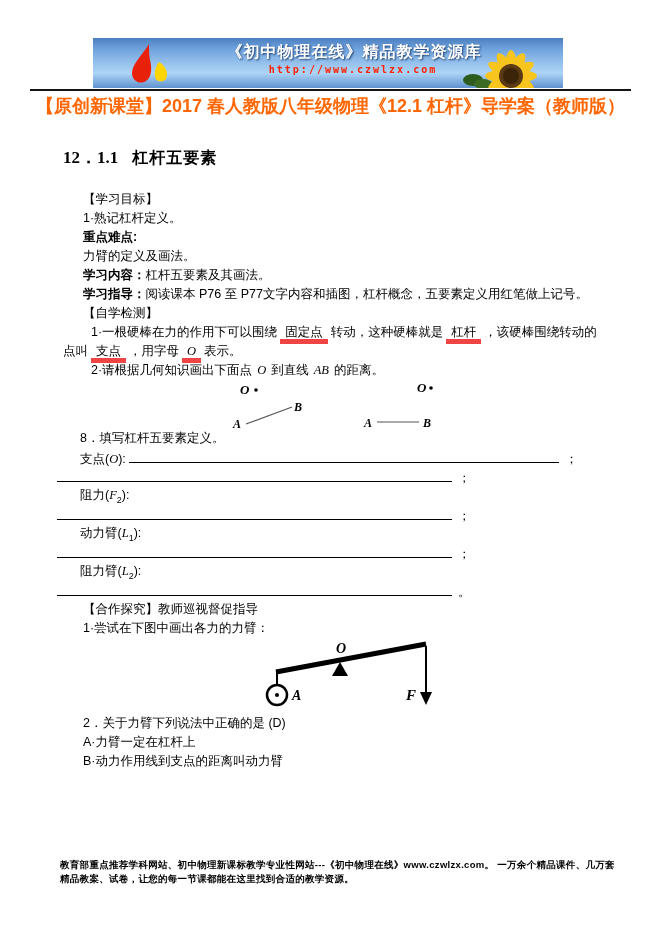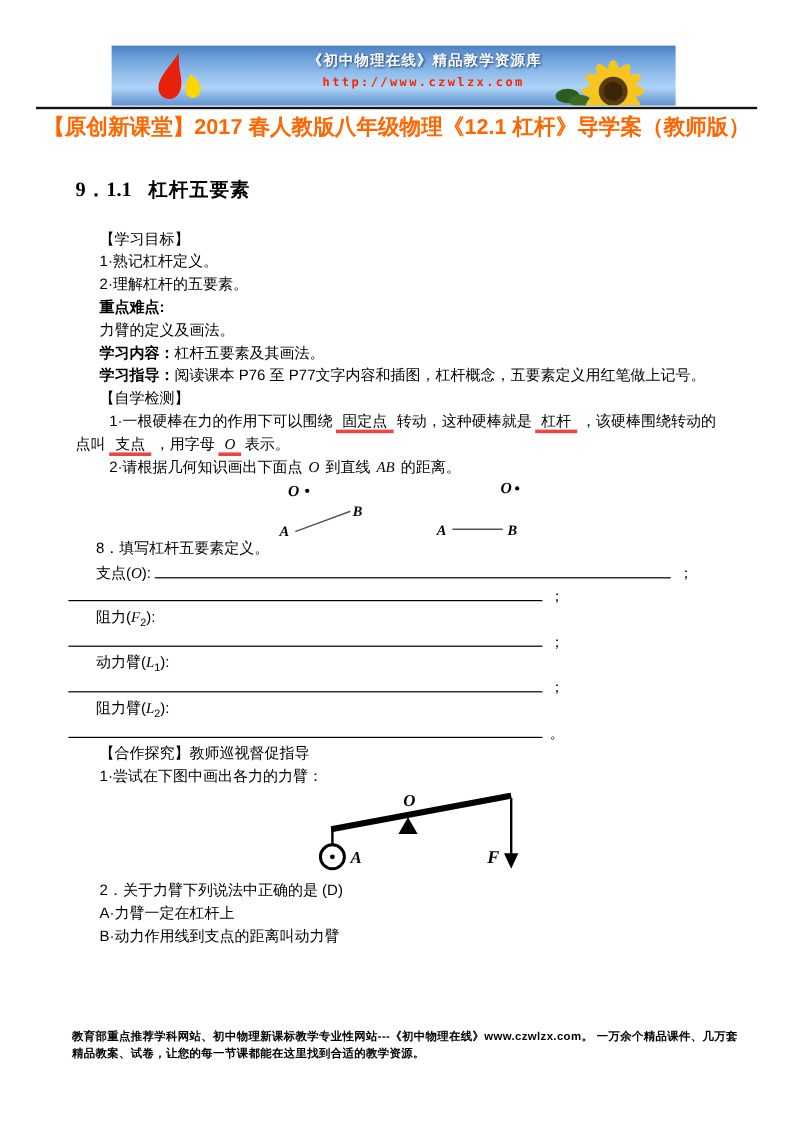--- a/index.html
+++ b/index.html
@@ -4,21 +4,21 @@
 <style>
   html,body{margin:0;padding:0;background:#ffffff;}
   #page{position:relative;width:661px;height:936px;background:#fff;overflow:hidden;
         font-family:"Liberation Sans","DejaVu Sans",sans-serif;color:#000;}
 
   
   .banner{position:absolute;top:38px;left:93px;width:470px;height:50px;overflow:hidden;
           background:linear-gradient(180deg,#4d7fc0 0%,#6fa3dd 22%,#9cc6ef 55%,#aed4f6 70%,#5f92cf 100%);}
   .banner-inner{position:relative;width:100%;height:100%;}
   .site-title{position:absolute;top:4px;left:96px;width:330px;text-align:center;
-              color:#ffffff;font-weight:bold;font-size:12px;letter-spacing:1px;
+              color:#ffffff;font-weight:bold;font-size:16px;letter-spacing:1px;
               text-shadow:1px 1px 2px #1a3c6e;white-space:nowrap;}
   .site-url{position:absolute;top:26px;left:110px;width:300px;text-align:center;
             color:#ff2200;font-weight:bold;font-size:10px;letter-spacing:2px;
             font-family:"DejaVu Sans Mono","Liberation Mono",monospace;white-space:nowrap;}
   .logo-svg{position:absolute;left:26px;top:4px;}
   .sunflower-svg{position:absolute;right:18px;top:12px;}
 
   .rule{position:absolute;top:89px;left:30px;width:601px;height:0;border-top:2px solid #151515;}
 
   
@@ -31,21 +31,21 @@
   
   .body{position:absolute;top:190px;left:63px;width:535px;font-size:12.5px;line-height:19px;}
   .line{white-space:nowrap;height:19px;}
   .ind{padding-left:20px;}
   .ind2{padding-left:28px;}
   .ind-sm{padding-left:17px;}
   .b{font-weight:bold;}
   .sym{font-family:"Liberation Serif","DejaVu Serif",serif;font-style:italic;}
   .sym-sp{font-family:"Liberation Serif","DejaVu Serif",serif;font-style:italic;margin:0 5px;}
   sub{font-size:9px;}
-  .blank{border-bottom:3px solid #ef4444;padding:0 5px;margin:0 3px;}
+  .blank{border-bottom:5px solid #ef4444;padding:0 5px;margin:0 3px;}
   .fill-line{display:inline-block;border-bottom:1.3px solid #000;height:14px;}
   .w-mid{width:430px;}
   .w-full{width:395px;margin-left:-6px;}
   .punct{margin-left:6px;}
   .diagram-row{height:48px;margin:1px 0 0 165px;}
   .lever-row{height:76px;margin-left:185px;}
 
   
   .footer{position:absolute;top:858px;left:60px;width:562px;font-size:9.5px;
           font-weight:bold;line-height:14px;letter-spacing:0.3px;}
@@ -82,28 +82,27 @@
         </g>
       </svg>
     </div>
   </div>
 
   <div class="rule"></div>
 
   <div class="doc-title">【原创新课堂】2017 春人教版八年级物理《12.1 杠杆》导学案（教师版）</div>
 
   <div class="heading">
-    <span class="h-num">9．1.1</span><span class="h-txt">杠杆五要素</span>
+    <span class="h-num">12．1.1</span><span class="h-txt">杠杆五要素</span>
   </div>
 
   <div class="body">
 
     <div class="line ind">【学习目标】</div>
     <div class="line ind">1·熟记杠杆定义。</div>
-    <div class="line ind">2·理解杠杆的五要素。</div>
 
     <div class="line ind b">重点难点:</div>
     <div class="line ind">力臂的定义及画法。</div>
     <div class="line ind">
       <span class="b">学习内容：</span><span>杠杆五要素及其画法。</span>
     </div>
     <div class="line ind">
       <span class="b">学习指导：</span><span>阅读课本 P76 至 P77文字内容和插图，杠杆概念，五要素定义用红笔做上记号。</span>
     </div>
 

